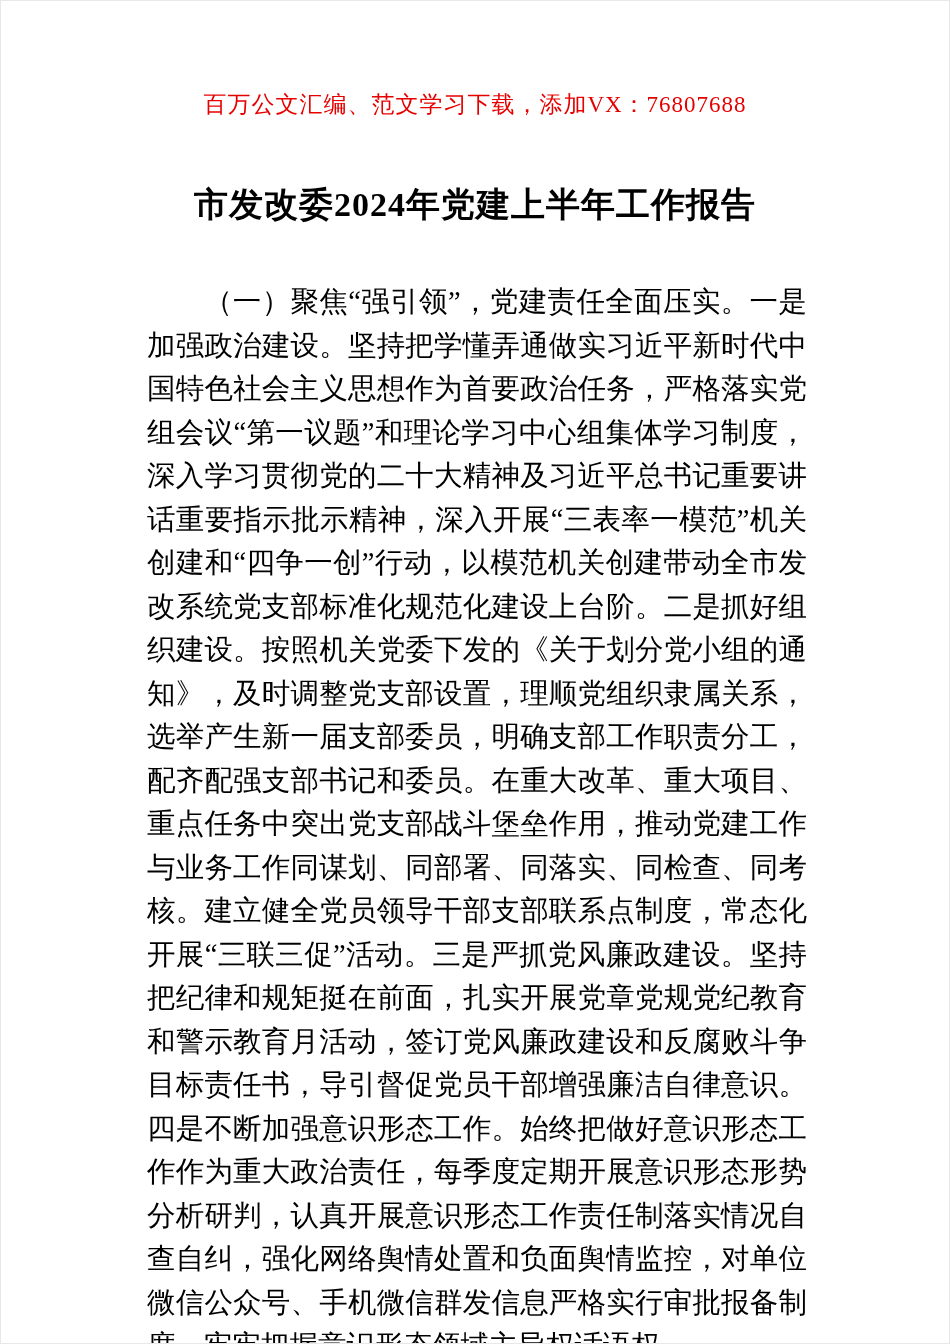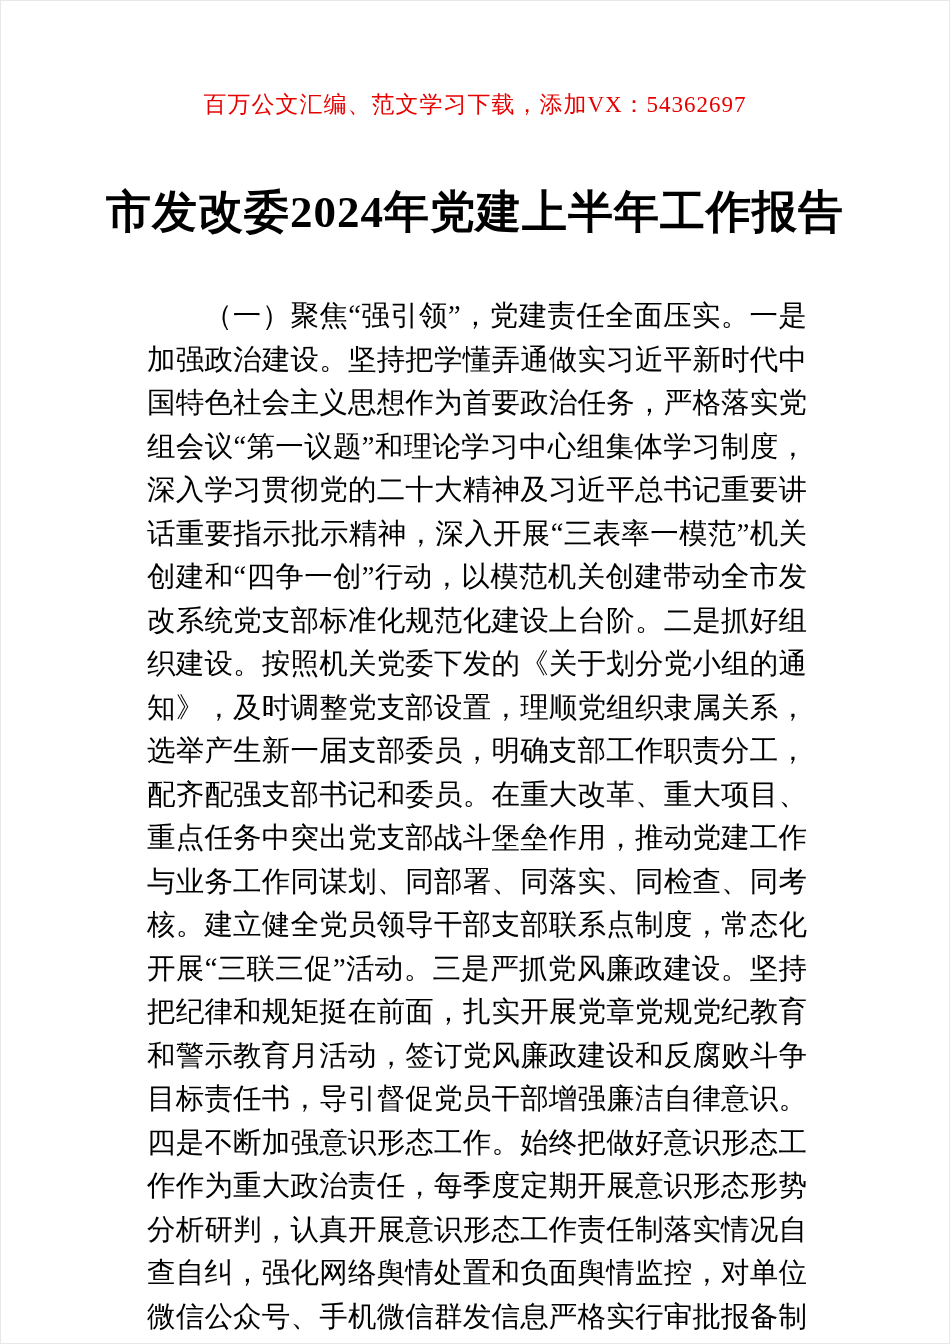--- a/index.html
+++ b/index.html
@@ -21,21 +21,21 @@
     text-align: center;
     color: #e60000;
     font-size: 23px;
     letter-spacing: 1px;
     font-weight: 400;
   }
   .doc-title {
     margin-top: 62px;
     text-align: center;
     color: #000000;
-    font-size: 45px;
+    font-size: 34px;
     font-weight: 700;
     letter-spacing: 1px;
   }
   .doc-body {
     margin-top: 52px;
     padding: 0 142px 0 146px;
     color: #000000;
     font-size: 28.5px;
     line-height: 43.5px;
     text-align: justify;
@@ -47,21 +47,21 @@
   }
   .para {
     text-indent: 2em;
   }
 </style>
 </head>
 <body>
 
 <div class="page">
 
-  <div class="notice">百万公文汇编、范文学习下载，添加VX：54362697</div>
+  <div class="notice">百万公文汇编、范文学习下载，添加VX：76807688</div>
 
   <h1 class="doc-title">市发改委2024年党建上半年工作报告</h1>
 
   <div class="doc-body">
     <p class="para">（一）聚焦“强引领”，党建责任全面压实。一是加强政治建设。坚持把学懂弄通做实习近平新时代中国特色社会主义思想作为首要政治任务，严格落实党组会议“第一议题”和理论学习中心组集体学习制度，深入学习贯彻党的二十大精神及习近平总书记重要讲话重要指示批示精神，深入开展“三表率一模范”机关创建和“四争一创”行动，以模范机关创建带动全市发改系统党支部标准化规范化建设上台阶。二是抓好组织建设。按照机关党委下发的《关于划分党小组的通知》，及时调整党支部设置，理顺党组织隶属关系，选举产生新一届支部委员，明确支部工作职责分工，配齐配强支部书记和委员。在重大改革、重大项目、重点任务中突出党支部战斗堡垒作用，推动党建工作与业务工作同谋划、同部署、同落实、同检查、同考核。建立健全党员领导干部支部联系点制度，常态化开展“三联三促”活动。三是严抓党风廉政建设。坚持把纪律和规矩挺在前面，扎实开展党章党规党纪教育和警示教育月活动，签订党风廉政建设和反腐败斗争目标责任书，导引督促党员干部增强廉洁自律意识。四是不断加强意识形态工作。始终把做好意识形态工作作为重大政治责任，每季度定期开展意识形态形势分析研判，认真开展意识形态工作责任制落实情况自查自纠，强化网络舆情处置和负面舆情监控，对单位微信公众号、手机微信群发信息严格实行审批报备制度，牢牢把握意识形态领域主导权话语权。</p>
 
   </div>
 
 </div>
 

